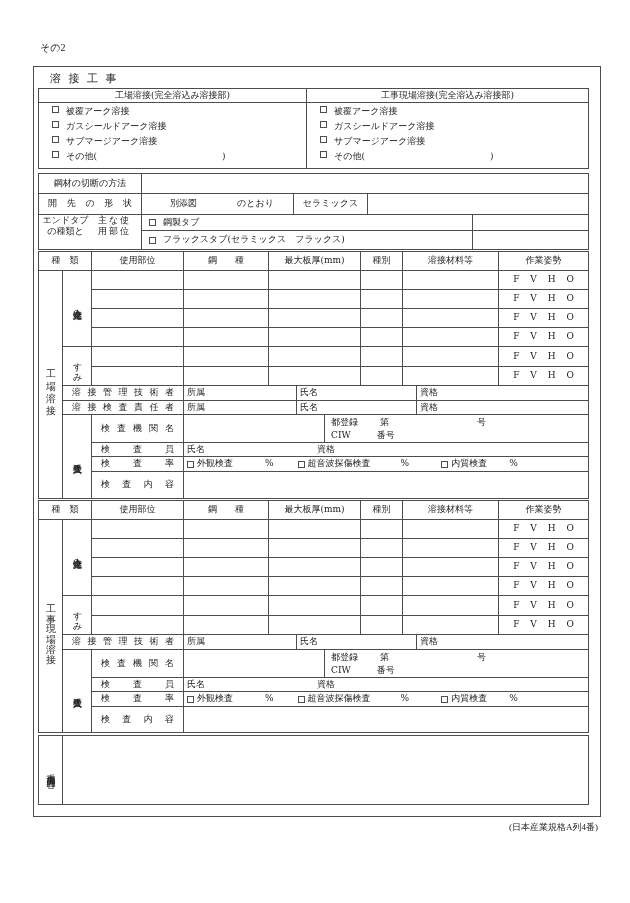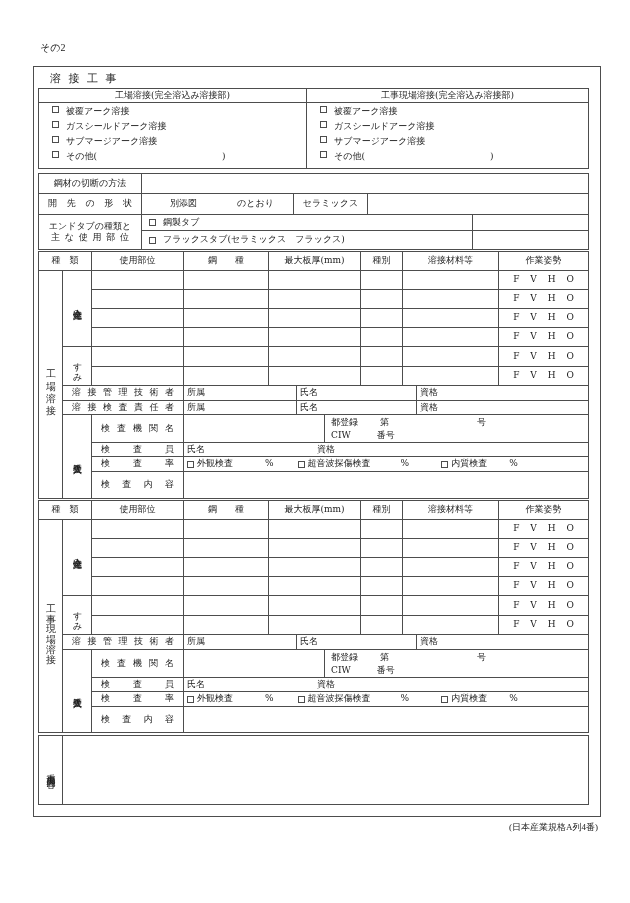--- a/index.html
+++ b/index.html
@@ -31,21 +31,21 @@
   .vname{font-size:10px;letter-spacing:12px;}
   .cb{display:inline-block;width:7px;height:7px;border:1px solid #4d4d4d;box-sizing:border-box;flex:none;background:#fff;}
   .opt{display:flex;gap:7px;padding-left:13px;height:15px;font-size:9px;}
   .optcol{display:block;padding-top:3px;}
   .sub{height:100%;display:flex;align-items:center;padding:0 3px;box-sizing:border-box;}
   .bl{border-left:1px solid #4d4d4d;}
   .fvho{word-spacing:8px;}
   .regline{height:13px;display:flex;align-items:center;font-size:9px;padding-top:1px;}
   .etline{display:flex;align-items:center;gap:7px;padding-left:7px;width:331px;height:100%;
           border-right:1px solid #4d4d4d;box-sizing:border-box;}
-  .twolines{flex-direction:column;justify-content:center;align-items:stretch;text-align:center;}
+  .twolines{flex-direction:row;justify-content:center;align-items:stretch;text-align:center;}
   .twolines .l2{display:block;text-align:justify;text-align-last:justify;padding:0 9px;}
   #footer-note{left:440px;top:821px;width:158px;text-align:right;font-size:9px;}
 </style>
 </head>
 <body>
 
 <div class="abs" id="sheet-label">その2</div>
 
 <div id="frame">
 

